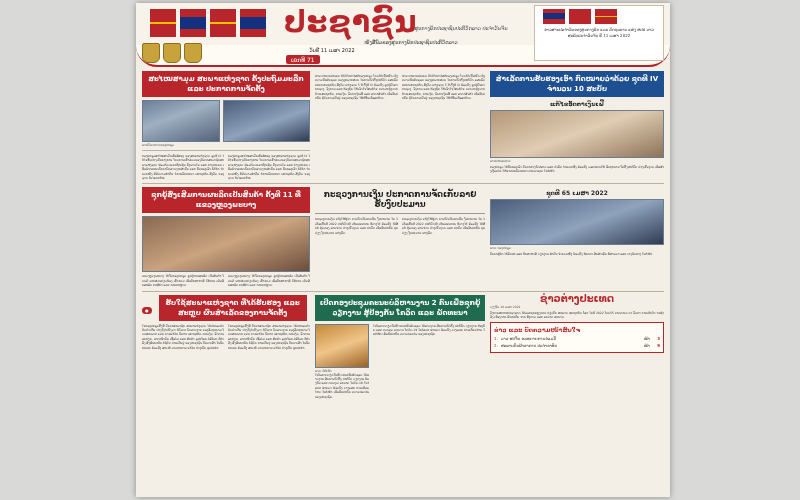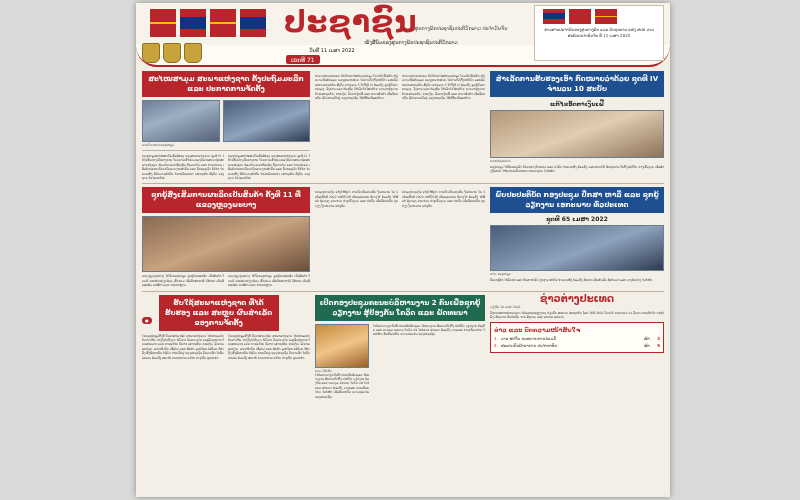--- a/index.html
+++ b/index.html
@@ -192,43 +192,43 @@
         <div class="col" style="flex:0 0 168px">
           <div class="hl">ຊຸກຍູ້ສົ່ງເສີມການຜະລິດເປັນສິນຄ້າ ຄັ້ງທີ 11 ທີ່ແຂວງຫຼວງພະບາງ</div>
           <div class="photo hall" style="height:54px;margin-top:3px"></div>
           <div style="display:flex;gap:4px;margin-top:2px;">
             <div class="txtblk" style="flex:1">ແຂວງຫຼວງພະບາງ ໄດ້ຈັດກອງປະຊຸມ ຊຸກຍູ້ການຜະລິດ ເປັນສິນຄ້າ ໂດຍມີ ພາກສ່ວນກ່ຽວຂ້ອງ ເຂົ້າຮ່ວມ ເພື່ອປຶກສາຫາລື ວິທີການ ເພີ່ມຜົນຜະລິດ ກະສິກໍາ ແລະ ການຕະຫຼາດ.</div>
             <div class="txtblk" style="flex:1">ແຂວງຫຼວງພະບາງ ໄດ້ຈັດກອງປະຊຸມ ຊຸກຍູ້ການຜະລິດ ເປັນສິນຄ້າ ໂດຍມີ ພາກສ່ວນກ່ຽວຂ້ອງ ເຂົ້າຮ່ວມ ເພື່ອປຶກສາຫາລື ວິທີການ ເພີ່ມຜົນຜະລິດ ກະສິກໍາ ແລະ ການຕະຫຼາດ.</div>
           </div>
         </div>
 
         <div class="col" style="flex:0 0 170px">
+          <div class="hl plain" style="font-size:8px">ກະຊວງການເງິນ ປະກາດການຈັດເກັບລາຍຮັບງົບປະມານ</div>
           <div style="display:flex;gap:4px;margin-top:3px;">
             <div class="txtblk" style="flex:1">ກະຊວງການເງິນ ແຈ້ງໃຫ້ຮູ້ວ່າ ການຈັດເກັບລາຍຮັບ ງົບປະມານ ໃນ 3 ເດືອນຕົ້ນປີ 2022 ປະຕິບັດໄດ້ ເກີນແຜນການ ທີ່ວາງໄວ້ ພ້ອມທັງ ໄດ້ສືບຕໍ່ ຄຸ້ມຄອງ ລາຍຈ່າຍ ຢ່າງເຂັ້ມງວດ ແລະ ປະຢັດ ເພື່ອຮັບປະກັນ ດຸ່ນດ່ຽງ ງົບປະມານ ແຫ່ງລັດ.</div>
             <div class="txtblk" style="flex:1">ກະຊວງການເງິນ ແຈ້ງໃຫ້ຮູ້ວ່າ ການຈັດເກັບລາຍຮັບ ງົບປະມານ ໃນ 3 ເດືອນຕົ້ນປີ 2022 ປະຕິບັດໄດ້ ເກີນແຜນການ ທີ່ວາງໄວ້ ພ້ອມທັງ ໄດ້ສືບຕໍ່ ຄຸ້ມຄອງ ລາຍຈ່າຍ ຢ່າງເຂັ້ມງວດ ແລະ ປະຢັດ ເພື່ອຮັບປະກັນ ດຸ່ນດ່ຽງ ງົບປະມານ ແຫ່ງລັດ.</div>
           </div>
         </div>
 
         <div class="col">
-          <div class="hl blue">ພົບປະປະຕິບັດ ກອງປະຊຸມ ປຶກສາ ຫາລື ແລະ ຊຸກຍູ້ວຽກງານ ເອກະພາບ ທົ່ວປະເທດ</div>
           <div class="sidehead" style="margin-top:2px">ຊຸດທີ 65 ເມສາ 2022</div>
           <div class="photo speech" style="height:44px"></div>
           <div class="cap">ພາບ: ກອງປະຊຸມ</div>
           <div class="txtblk" style="margin-top:2px">ບັນດາຜູ້ນໍາ ໄດ້ພົບປະ ແລະ ປຶກສາຫາລື ວຽກງານ ສໍາຄັນ ຈໍານວນໜຶ່ງ ພ້ອມທັງ ຕີລາຄາ ຜົນສໍາເລັດ ທີ່ຜ່ານມາ ແລະ ວາງທິດທາງ ໃນຕໍ່ໜ້າ.</div>
         </div>
       </div>
 
       <div class="rule"></div>
 
       <div class="row">
 
         <div class="col" style="flex:0 0 168px">
           <div>
             <span class="badge">●</span>
-            <span class="hl" style="display:inline-block;width:120px;box-sizing:border-box">ຮັບໃຊ້ສະພາແຫ່ງຊາດ ທີ່ໄດ້ຮັບຮອງ ແລະ ສະຫຼຸບ ຜົນສໍາເລັດຂອງການຈັດຕັ້ງ</span>
+            <span class="hl" style="display:inline-block;width:148px;box-sizing:border-box">ຮັບໃຊ້ສະພາແຫ່ງຊາດ ທີ່ໄດ້ຮັບຮອງ ແລະ ສະຫຼຸບ ຜົນສໍາເລັດຂອງການຈັດຕັ້ງ</span>
           </div>
           <div style="display:flex;gap:4px;margin-top:3px;">
             <div class="txtblk" style="flex:1">ໃນກອງປະຊຸມຄັ້ງນີ້ ບັນດາສະມາຊິກ ສະພາແຫ່ງຊາດ ໄດ້ປະກອບຄໍາຄິດຄໍາເຫັນ ຢ່າງກົງໄປກົງມາ ຕໍ່ບັນດາ ບົດລາຍງານ ຂອງລັດຖະບານ ໂດຍສະເພາະ ແມ່ນ ການແກ້ໄຂ ບັນຫາ ເສດຖະກິດ-ການເງິນ, ອັດຕາແລກປ່ຽນ, ລາຄານໍ້າມັນ ເຊື້ອໄຟ ແລະ ສິນຄ້າ ອຸປະໂພກ-ບໍລິໂພກ ທີ່ກໍາລັງ ສົ່ງຜົນກະທົບ ຕໍ່ຊີວິດ ການເປັນຢູ່ ຂອງປະຊາຊົນ ບັນດາເຜົ່າ ໃນທົ່ວປະເທດ ພ້ອມທັງ ສະເໜີ ມາດຕະການ ແກ້ໄຂ ຢ່າງເປັນ ຮູບປະທໍາ.</div>
             <div class="txtblk" style="flex:1">ໃນກອງປະຊຸມຄັ້ງນີ້ ບັນດາສະມາຊິກ ສະພາແຫ່ງຊາດ ໄດ້ປະກອບຄໍາຄິດຄໍາເຫັນ ຢ່າງກົງໄປກົງມາ ຕໍ່ບັນດາ ບົດລາຍງານ ຂອງລັດຖະບານ ໂດຍສະເພາະ ແມ່ນ ການແກ້ໄຂ ບັນຫາ ເສດຖະກິດ-ການເງິນ, ອັດຕາແລກປ່ຽນ, ລາຄານໍ້າມັນ ເຊື້ອໄຟ ແລະ ສິນຄ້າ ອຸປະໂພກ-ບໍລິໂພກ ທີ່ກໍາລັງ ສົ່ງຜົນກະທົບ ຕໍ່ຊີວິດ ການເປັນຢູ່ ຂອງປະຊາຊົນ ບັນດາເຜົ່າ ໃນທົ່ວປະເທດ ພ້ອມທັງ ສະເໜີ ມາດຕະການ ແກ້ໄຂ ຢ່າງເປັນ ຮູບປະທໍາ.</div>
           </div>
         </div>
 
         <div class="col" style="flex:0 0 170px">
           <div class="hl green">ເປີດກອງປະຊຸມຄະນະບໍລິຫານງານ 2 ຄົນເພື່ອຊຸກຍູ້ວຽກງານ ສູ້ປ້ອງກັນ ໂຄວິດ ແລະ ພັດທະນາ</div>
           <div style="display:flex;gap:4px;margin-top:3px;">

